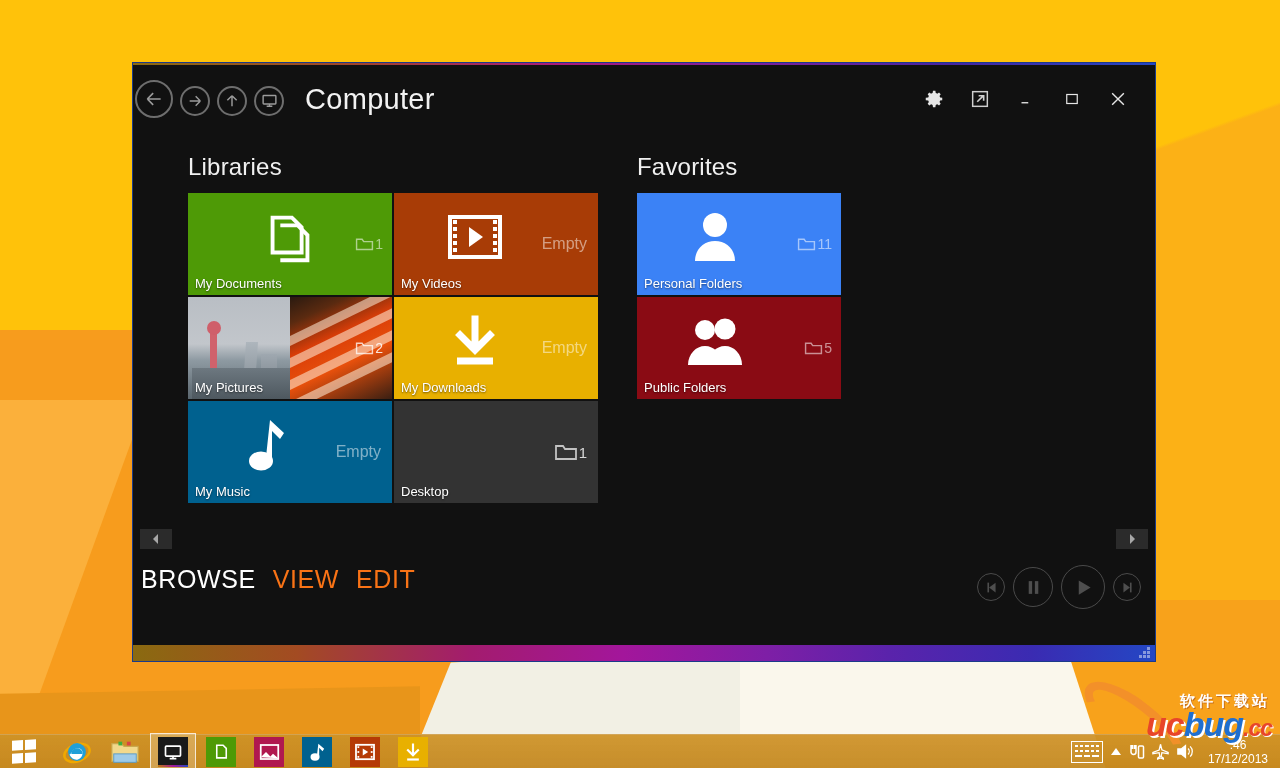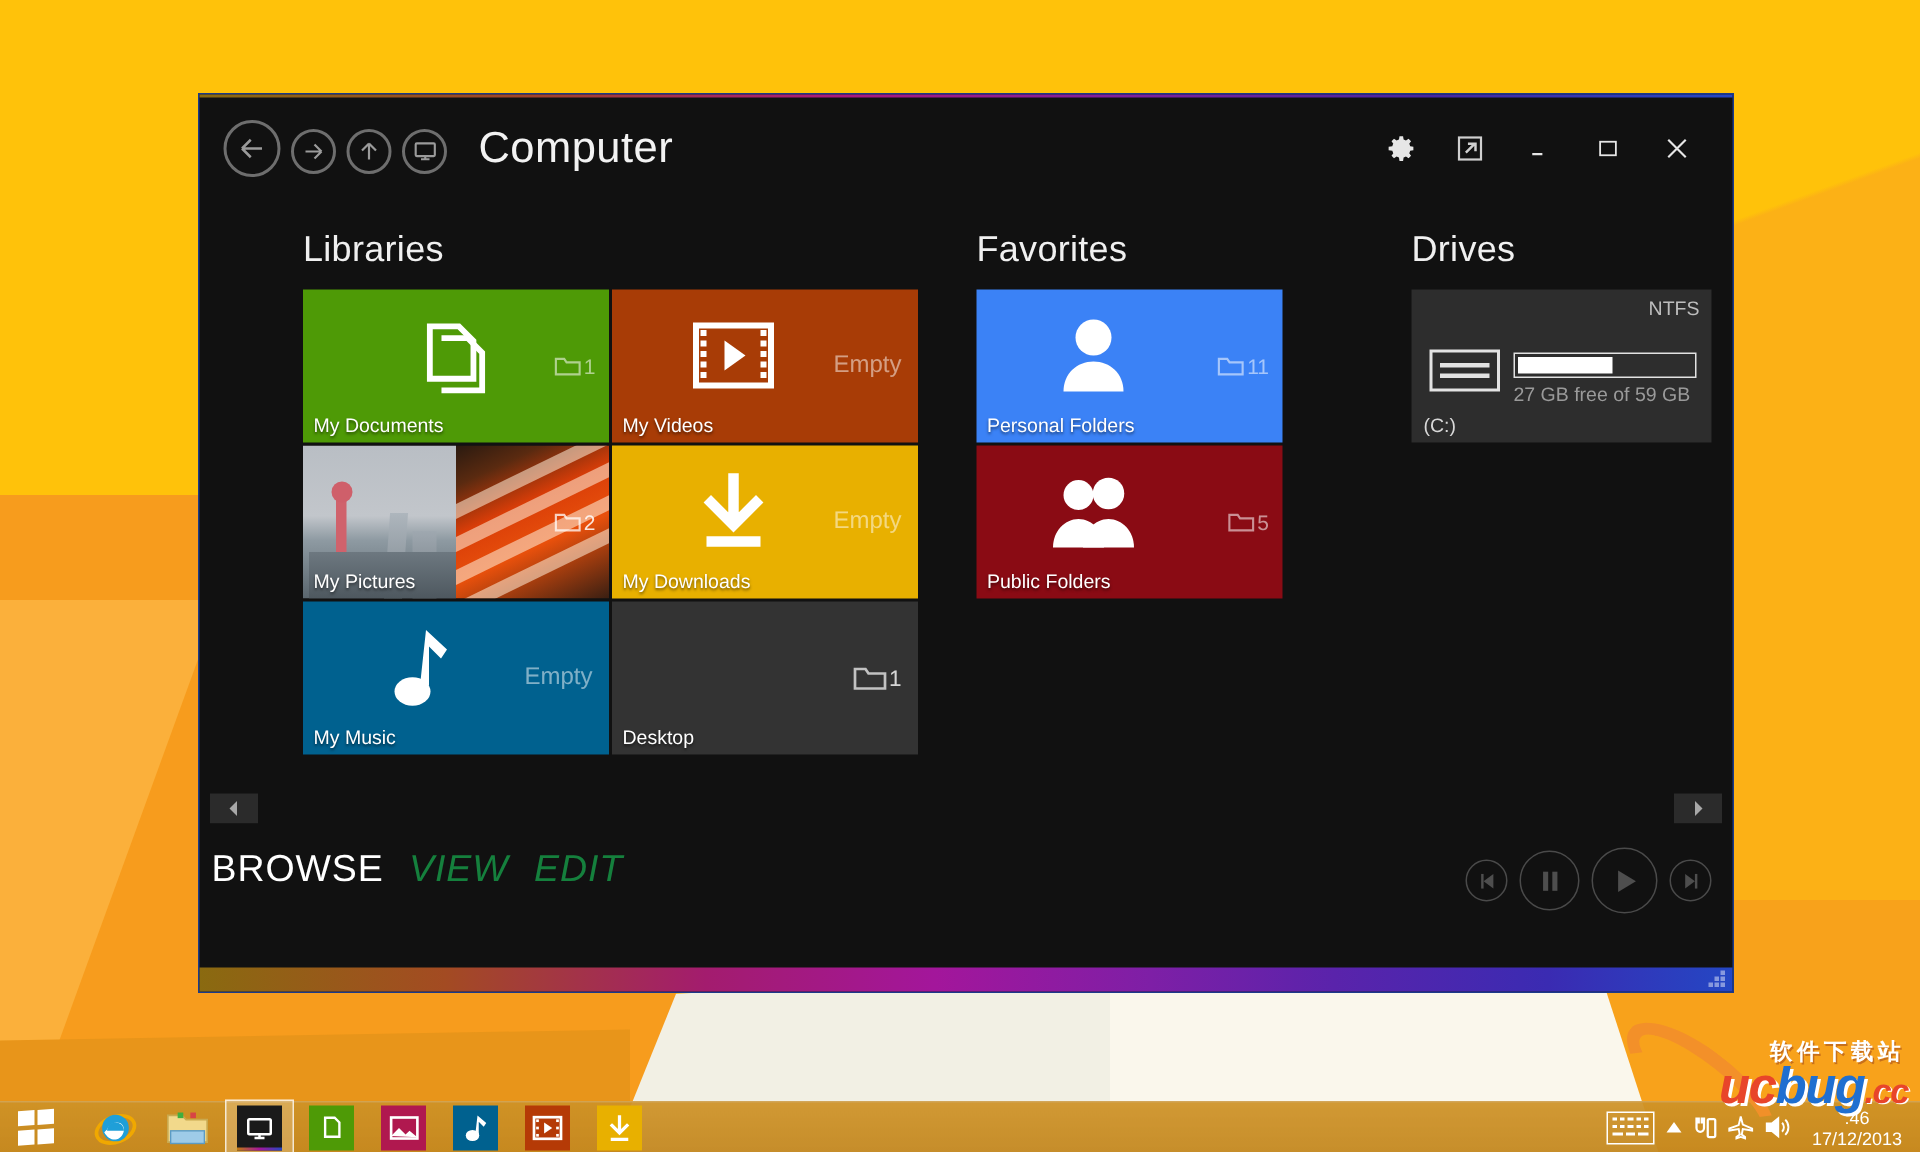--- a/index.html
+++ b/index.html
@@ -61,21 +61,21 @@
   #win-topline {
     position:absolute; top:0; left:0; right:0; height:2px;
     background:linear-gradient(90deg,#8a6a10 0%,#a0422c 22%,#a8187f 42%,#7d1f9e 60%,#4525a3 80%,#2447c4 100%);
   }
 
   
   #titlebar {
     position:relative;
     height:72px;
     display:flex; align-items:center;
-    padding:0 14px 0 16px;
+    padding:0 14px 0 2px;
   }
   .navbtn {
     border-radius:50%;
     display:flex; align-items:center; justify-content:center;
     color:#9b9b9b;
     flex:none;
     border:2px solid #6e6e6e;
   }
   .navbtn.big { width:38px; height:38px; margin-right:7px; }
   .navbtn.med { width:30px; height:30px; margin-right:7px; margin-top:3px; }
@@ -96,21 +96,21 @@
     flex:none;
   }
 
   
   #content {
     position:absolute;
     left:0; right:0; top:72px; bottom:112px;
     padding:18px 0 0 0;
     overflow:hidden;
   }
-  #groups { display:flex; padding-left:69px; gap:0; }
+  #groups { display:flex; padding-left:55px; gap:0; }
   .group { flex:none; }
   .group-title {
     color:#f0f0f0;
     font-size:24px;
     font-weight:300;
     margin-bottom:12px;
     letter-spacing:0.2px;
   }
   .tile-grid { display:flex; flex-wrap:wrap; }
 
@@ -245,21 +245,21 @@
   #appbar {
     position:absolute; left:0; right:0; bottom:16px; height:80px;
     display:flex; align-items:flex-start;
     padding:0 14px 0 8px;
   }
   #modes { display:flex; align-items:baseline; gap:17px; margin-left:0; }
   .mode {
     font-size:25px; font-weight:300; letter-spacing:0.6px;
   }
   .mode.active { color:#ffffff; }
-  .mode.dim { color:#15803d;font-style:italic; }
+  .mode.dim { color:#f97316; }
   #appbar-spacer { flex:1 1 auto; }
   #media { display:flex; align-items:center; gap:8px; }
   .mbtn {
     border-radius:50%;
     border:1px solid #4a4a4a;
     display:flex; align-items:center; justify-content:center;
     color:#4e4e4e;
     flex:none;
   }
   .mbtn.sm { width:28px; height:28px; }
@@ -574,37 +574,20 @@
                 <path d="M2 17V4h7l2 3h11v10z"></path>
               </svg>
               <span class="cnt">5</span>
             </div>
             <div class="tile-label">Public Folders</div>
           </div>
 
         </div>
       </div>
 
-      <div class="group" style="width:210px;margin-left:42px">
-        <div class="group-title">Drives</div>
-        <div class="tile-grid">
-          <div class="drive-tile">
-            <div class="drive-fs">NTFS</div>
-            <div class="drive-icon">
-              <span></span>
-                <span></span>
-            </div>
-            <div class="drive-bar">
-              <span id="drive-fill" style="width: 54%;"></span>
-            </div>
-            <div class="drive-free">27 GB free of 59 GB</div>
-            <div class="drive-letter">(C:)</div>
-          </div>
-        </div>
-      </div>
 
     </div>
 
     <div class="scroll-arrow" id="scroll-left">
       <svg width="10" height="10" viewBox="0 0 10 10" fill="#a8a8a8">
           <path d="M7 0L2 5l5 5z"></path>
         </svg>
     </div>
     <div class="scroll-arrow" id="scroll-right">
       <svg width="10" height="10" viewBox="0 0 10 10" fill="#a8a8a8">

